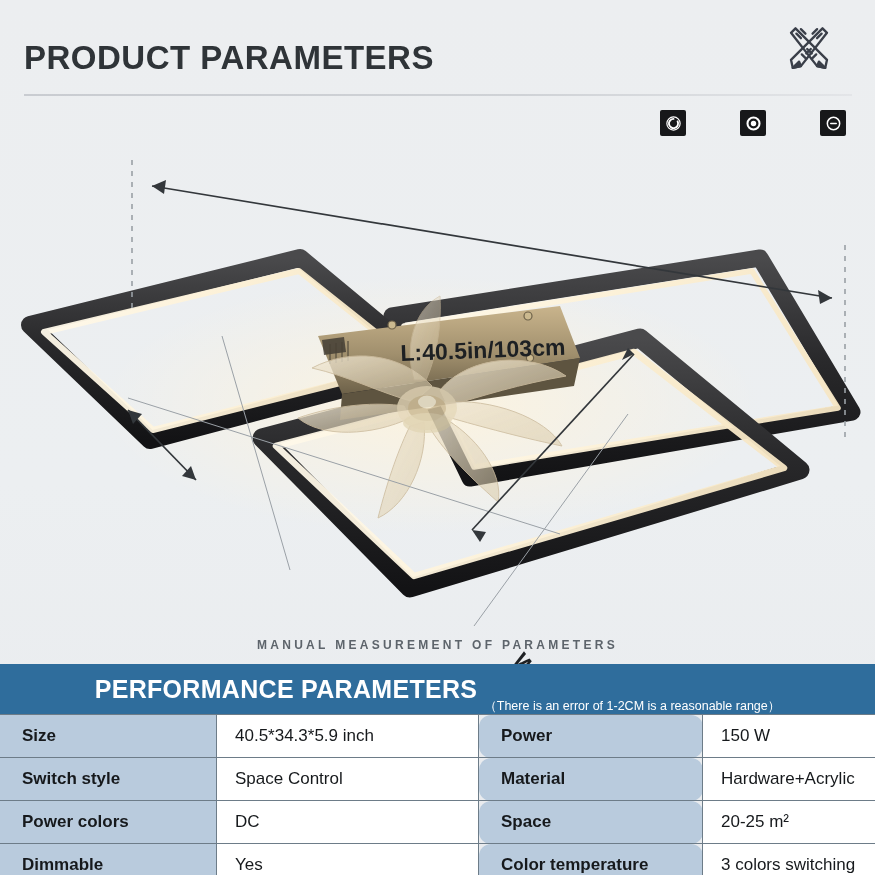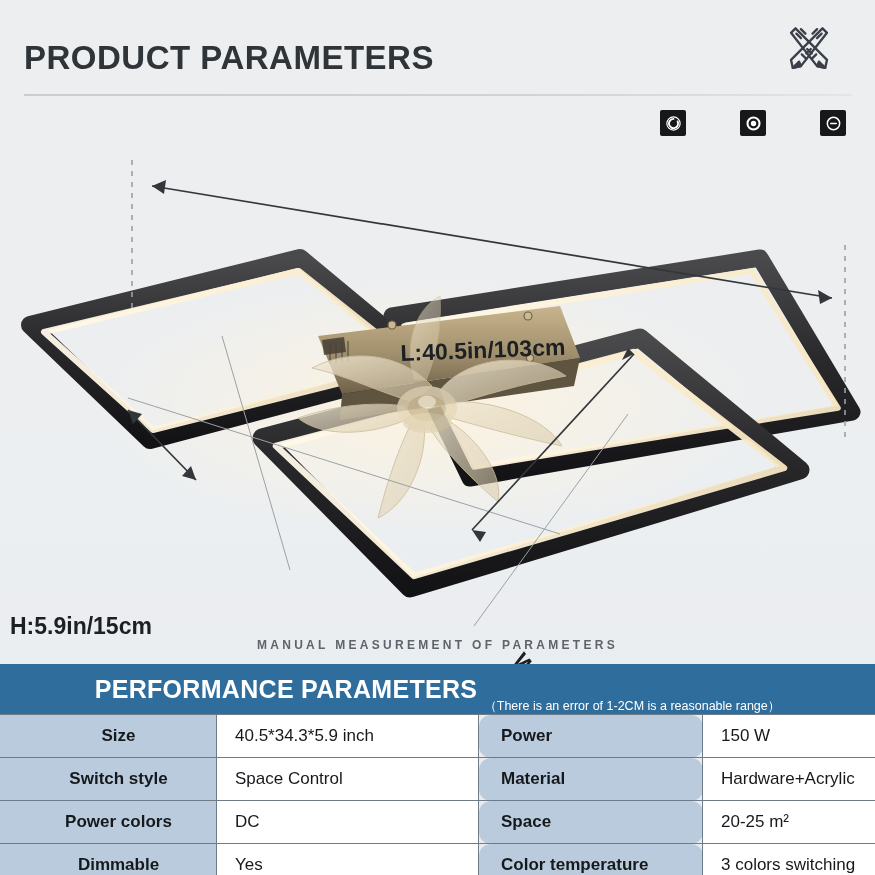--- a/index.html
+++ b/index.html
@@ -49,21 +49,21 @@
   .banner-note{color:#ffffff;font-size:12.5px;margin-left:7px;padding-bottom:2px;margin-top:36px;}
 
   
   .table{position:absolute;left:0;top:714px;width:875px;
     border-collapse:collapse;table-layout:fixed;}
   .table td{height:40px;font-size:17px;color:#16191c;
     border-bottom:1.6px solid #6d7c88;}
   .k{background:#b9cbdd;font-weight:bold;padding-left:22px;}
   .v{background:#ffffff;padding-left:18px;
     border-right:1.6px solid #6d7c88;}
-  .k1{width:193px;text-align:center;}.v1{width:242px;}
+  .k1{width:193px;}.v1{width:242px;}
   .k2{width:200px;border-radius:12px;}.v2{width:240px;}
   .v2{border-right:none;}
   .k{border-right:1.6px solid #6d7c88;}
   .table tr:first-child td{border-top:1.6px solid #6d7c88;}
 </style>
 </head>
 <body>
 
 <div class="page">
 
@@ -199,21 +199,20 @@
       </g>
 
       <g stroke="#33373b" stroke-width="1.7" fill="none">
         <path d="M472 390 L634 214"></path>
         <path d="M472 390 L486 392 L480 402 Z" fill="#33373b" stroke="none"></path>
         <path d="M634 214 L622 220 L628 208 Z" fill="#33373b" stroke="none"></path>
       </g>
     </svg>
 
     <div class="dimlabel lbl-L">L:40.5in/103cm</div>
-    <div class="dimlabel lbl-H">H:5.9in/15cm</div>
     <div class="dimlabel lbl-W">W:24.8in/63cm</div>
   </div>
 
   <div class="caption">MANUAL MEASUREMENT OF PARAMETERS</div>
 
   <div class="banner">
     <span class="banner-title">PERFORMANCE PARAMETERS</span>
     <span class="banner-note">（There is an error of 1-2CM is a reasonable range）</span>
   </div>
 

